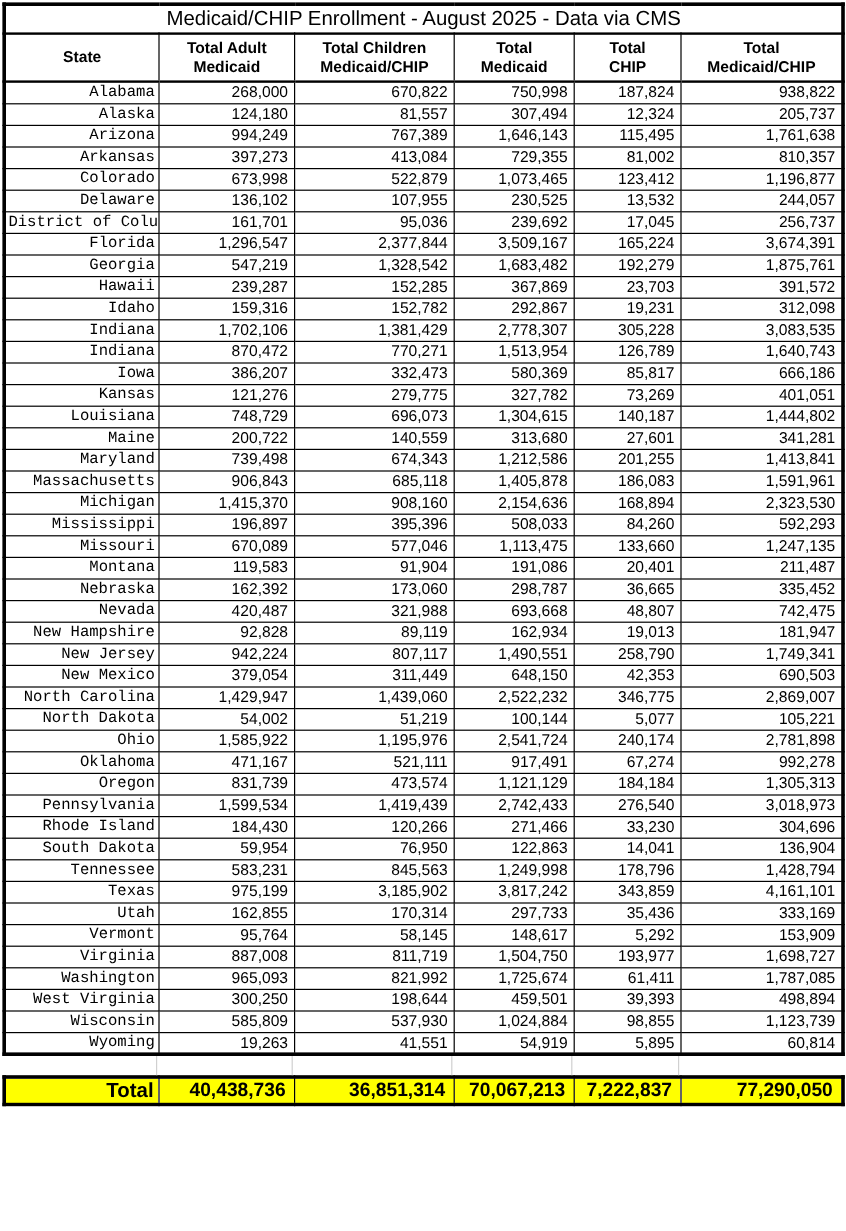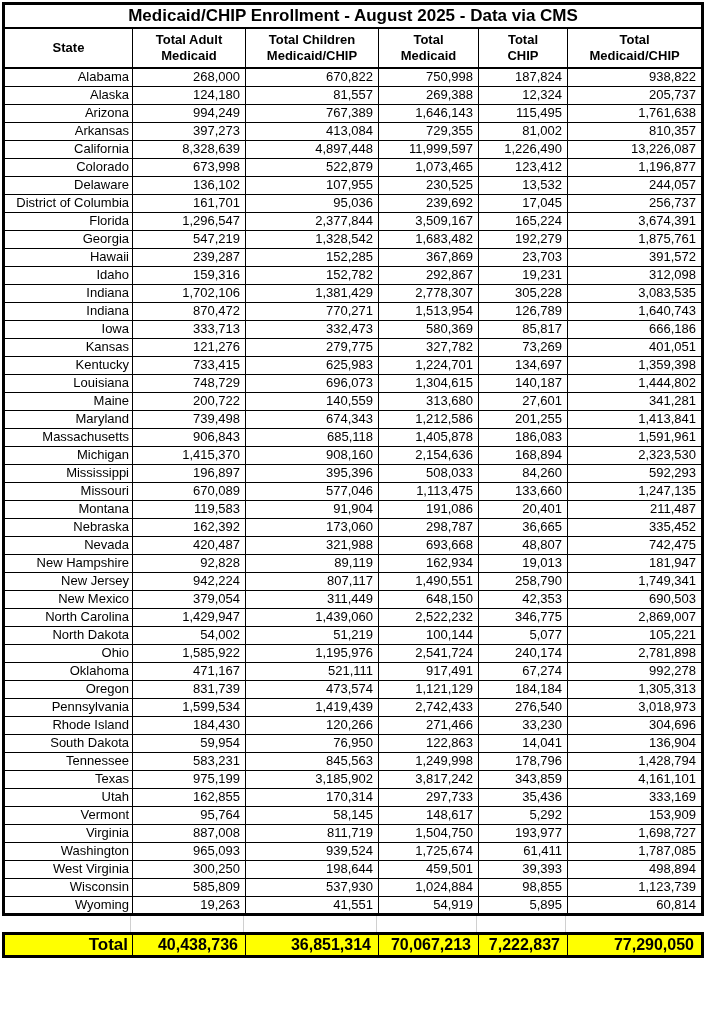--- a/index.html
+++ b/index.html
@@ -24,21 +24,21 @@
   }
   td, th {
     box-sizing: border-box;
     overflow: hidden;
     white-space: nowrap;
   }
   .title-cell {
     border: 1px solid #000;
     border-bottom: 2px solid #000;
     text-align: center;
-    font-weight: bold;
+    font-weight: normal;
     font-size: 17px;
     height: 22px;
     line-height: 20px;
     color: #000;
   }
   th.col-header {
     border: 1px solid #000;
     border-bottom: 2px solid #000;
     font-weight: bold;
     font-size: 13px;
@@ -51,20 +51,21 @@
     padding: 2px 2px;
   }
   td.state-cell {
     border: 1px solid #000;
     font-size: 13px;
     height: 18px;
     line-height: 16px;
     text-align: right;
     padding: 0 3px 0 2px;
     color: #000;
+    font-family: Liberation Mono, monospace;
   }
   td.num-cell {
     border: 1px solid #000;
     font-size: 13px;
     height: 18px;
     line-height: 16px;
     text-align: right;
     padding: 0 5px 0 2px;
     color: #000;
   }
@@ -142,49 +143,41 @@
           <td class="num-cell">268,000</td>
           <td class="num-cell">670,822</td>
           <td class="num-cell">750,998</td>
           <td class="num-cell">187,824</td>
           <td class="num-cell">938,822</td>
         </tr>
         <tr>
           <td class="state-cell">Alaska</td>
           <td class="num-cell">124,180</td>
           <td class="num-cell">81,557</td>
-          <td class="num-cell">269,388</td>
+          <td class="num-cell">307,494</td>
           <td class="num-cell">12,324</td>
           <td class="num-cell">205,737</td>
         </tr>
         <tr>
           <td class="state-cell">Arizona</td>
           <td class="num-cell">994,249</td>
           <td class="num-cell">767,389</td>
           <td class="num-cell">1,646,143</td>
           <td class="num-cell">115,495</td>
           <td class="num-cell">1,761,638</td>
         </tr>
         <tr>
           <td class="state-cell">Arkansas</td>
           <td class="num-cell">397,273</td>
           <td class="num-cell">413,084</td>
           <td class="num-cell">729,355</td>
           <td class="num-cell">81,002</td>
           <td class="num-cell">810,357</td>
         </tr>
         <tr>
-          <td class="state-cell">California</td>
-          <td class="num-cell">8,328,639</td>
-          <td class="num-cell">4,897,448</td>
-          <td class="num-cell">11,999,597</td>
-          <td class="num-cell">1,226,490</td>
-          <td class="num-cell">13,226,087</td>
-        </tr>
-        <tr>
           <td class="state-cell">Colorado</td>
           <td class="num-cell">673,998</td>
           <td class="num-cell">522,879</td>
           <td class="num-cell">1,073,465</td>
           <td class="num-cell">123,412</td>
           <td class="num-cell">1,196,877</td>
         </tr>
         <tr>
           <td class="state-cell">Delaware</td>
           <td class="num-cell">136,102</td>
@@ -244,43 +237,35 @@
         <tr>
           <td class="state-cell">Indiana</td>
           <td class="num-cell">870,472</td>
           <td class="num-cell">770,271</td>
           <td class="num-cell">1,513,954</td>
           <td class="num-cell">126,789</td>
           <td class="num-cell">1,640,743</td>
         </tr>
         <tr>
           <td class="state-cell">Iowa</td>
-          <td class="num-cell">333,713</td>
+          <td class="num-cell">386,207</td>
           <td class="num-cell">332,473</td>
           <td class="num-cell">580,369</td>
           <td class="num-cell">85,817</td>
           <td class="num-cell">666,186</td>
         </tr>
         <tr>
           <td class="state-cell">Kansas</td>
           <td class="num-cell">121,276</td>
           <td class="num-cell">279,775</td>
           <td class="num-cell">327,782</td>
           <td class="num-cell">73,269</td>
           <td class="num-cell">401,051</td>
         </tr>
         <tr>
-          <td class="state-cell">Kentucky</td>
-          <td class="num-cell">733,415</td>
-          <td class="num-cell">625,983</td>
-          <td class="num-cell">1,224,701</td>
-          <td class="num-cell">134,697</td>
-          <td class="num-cell">1,359,398</td>
-        </tr>
-        <tr>
           <td class="state-cell">Louisiana</td>
           <td class="num-cell">748,729</td>
           <td class="num-cell">696,073</td>
           <td class="num-cell">1,304,615</td>
           <td class="num-cell">140,187</td>
           <td class="num-cell">1,444,802</td>
         </tr>
         <tr>
           <td class="state-cell">Maine</td>
           <td class="num-cell">200,722</td>
@@ -477,21 +462,21 @@
           <td class="state-cell">Virginia</td>
           <td class="num-cell">887,008</td>
           <td class="num-cell">811,719</td>
           <td class="num-cell">1,504,750</td>
           <td class="num-cell">193,977</td>
           <td class="num-cell">1,698,727</td>
         </tr>
         <tr>
           <td class="state-cell">Washington</td>
           <td class="num-cell">965,093</td>
-          <td class="num-cell">939,524</td>
+          <td class="num-cell">821,992</td>
           <td class="num-cell">1,725,674</td>
           <td class="num-cell">61,411</td>
           <td class="num-cell">1,787,085</td>
         </tr>
         <tr>
           <td class="state-cell">West Virginia</td>
           <td class="num-cell">300,250</td>
           <td class="num-cell">198,644</td>
           <td class="num-cell">459,501</td>
           <td class="num-cell">39,393</td>

